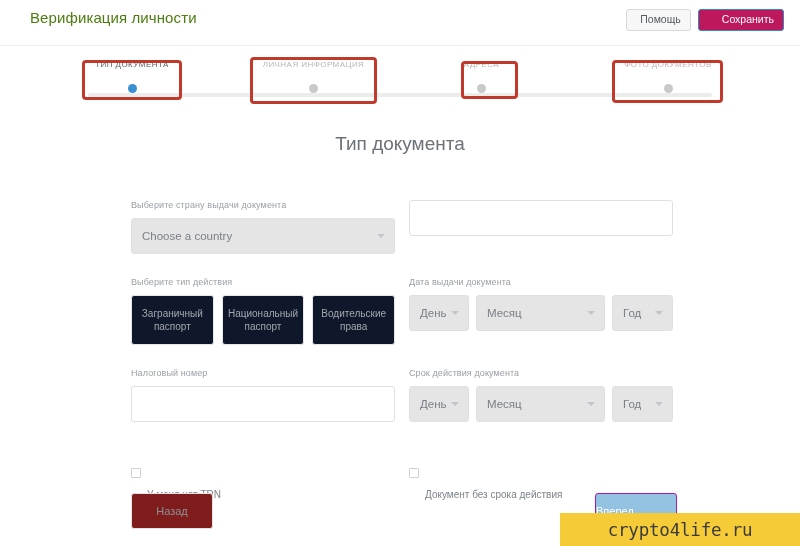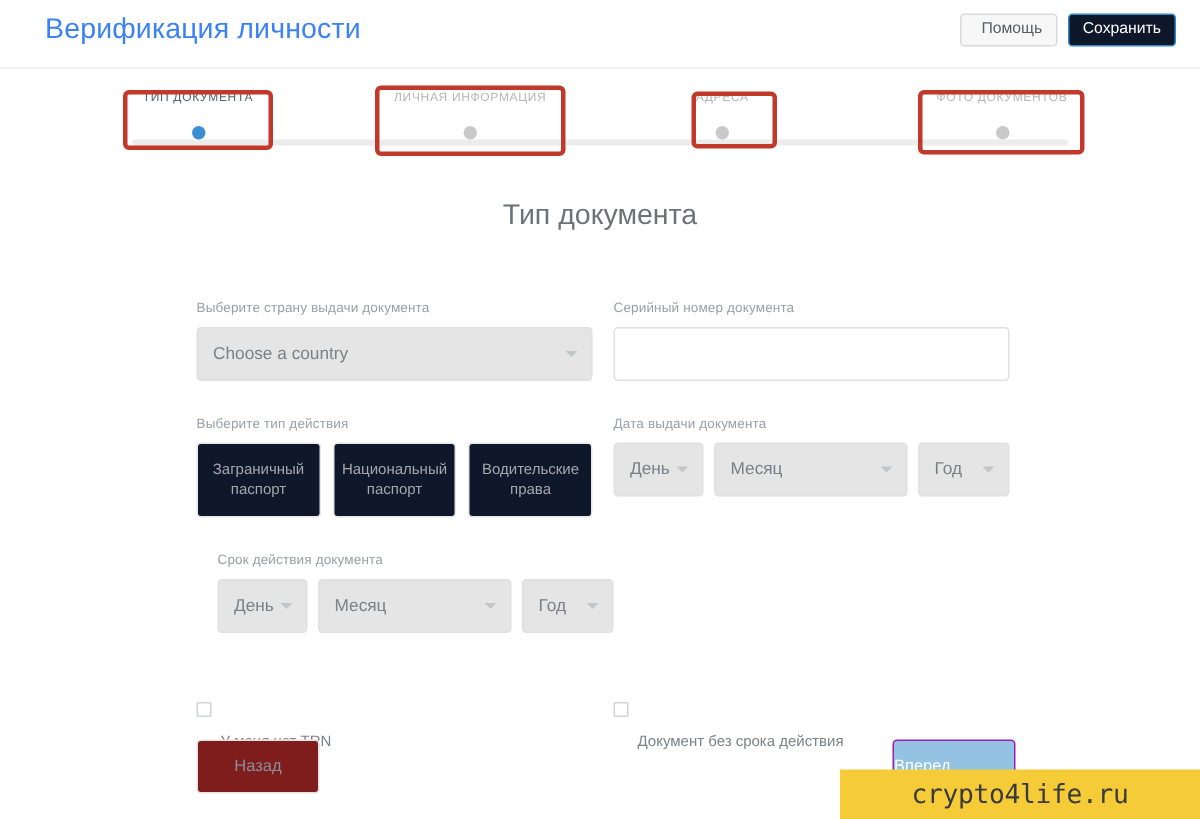--- a/index.html
+++ b/index.html
@@ -19,22 +19,22 @@
     top: 0; left: 0;
     width: 800px;
     height: 46px;
     background: #ffffff;
     border-bottom: 1px solid #eeeeee;
   }
   .page-title {
     position: absolute;
     left: 30px;
     top: 9px;
-    font-size: 19px;
-    color: #3b82f6;
+    font-size: 15px;
+    color: #4d7c0f;
     font-weight: 400;
     letter-spacing: 0.1px;
     white-space: nowrap;
   }
   .header-actions {
     position: absolute;
     right: 16px;
     top: 9px;
     display: flex;
     gap: 7px;
@@ -47,24 +47,24 @@
     border: 1px solid #d9d9d9;
     border-radius: 3px;
     padding: 4px 9px 5px 13px;
     line-height: 11px;
     cursor: pointer;
     white-space: nowrap;
   }
   .btn-save {
     font-size: 10.5px;
     color: #ffffff;
-    background: #0f172a;
+    background: #be185d;
     border: 1px solid #3189c4;
     border-radius: 3px;
-    padding: 4px 9px 5px 9px;
+    padding: 4px 9px 5px 23px;
     line-height: 11px;
     cursor: pointer;
     white-space: nowrap;
     font-weight: 400;
   }
 
   
   .stepper {
     position: absolute;
     top: 47px; left: 0;
@@ -342,21 +342,20 @@
 
   <div class="row">
     <div class="col">
       <div class="field-label">Выберите страну выдачи документа</div>
       <div class="select">
         <span>Choose a country</span>
         <span class="caret"></span>
       </div>
     </div>
     <div class="col right">
-      <div class="field-label">Серийный номер документа</div>
       <input class="input" type="text" value="" style="">
     </div>
   </div>
 
   <div class="row">
     <div class="col">
       <div class="field-label">Выберите тип действия</div>
       <div class="doctypes">
         <div class="doctype">Заграничный паспорт</div>
         <div class="doctype">Национальный паспорт</div>
@@ -376,20 +375,24 @@
         </div>
         <div class="select sel-year">
           <span>Год</span>
           <span class="caret"></span>
         </div>
       </div>
     </div>
   </div>
 
   <div class="row">
+    <div class="col">
+      <div class="field-label">Налоговый номер</div>
+      <input class="input" type="text" value="" style="">
+    </div>
     <div class="col right">
       <div class="field-label">Срок действия документа</div>
       <div class="date-group">
         <div class="select sel-day">
           <span>День</span>
           <span class="caret"></span>
         </div>
         <div class="select sel-month">
           <span>Месяц</span>
           <span class="caret"></span>

